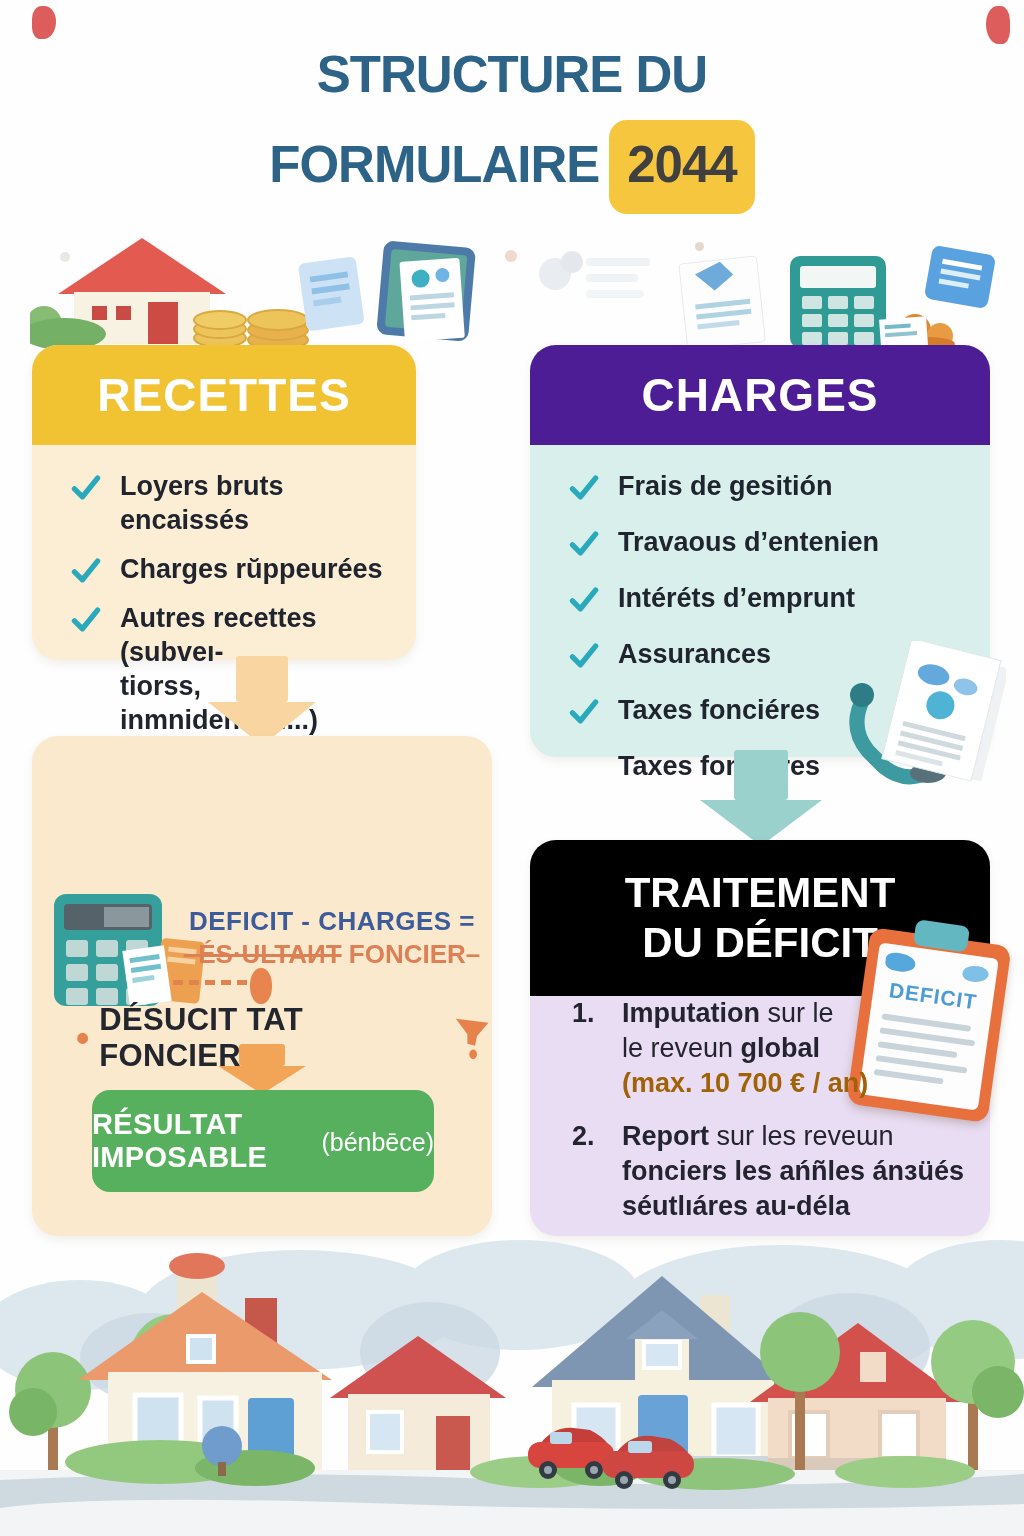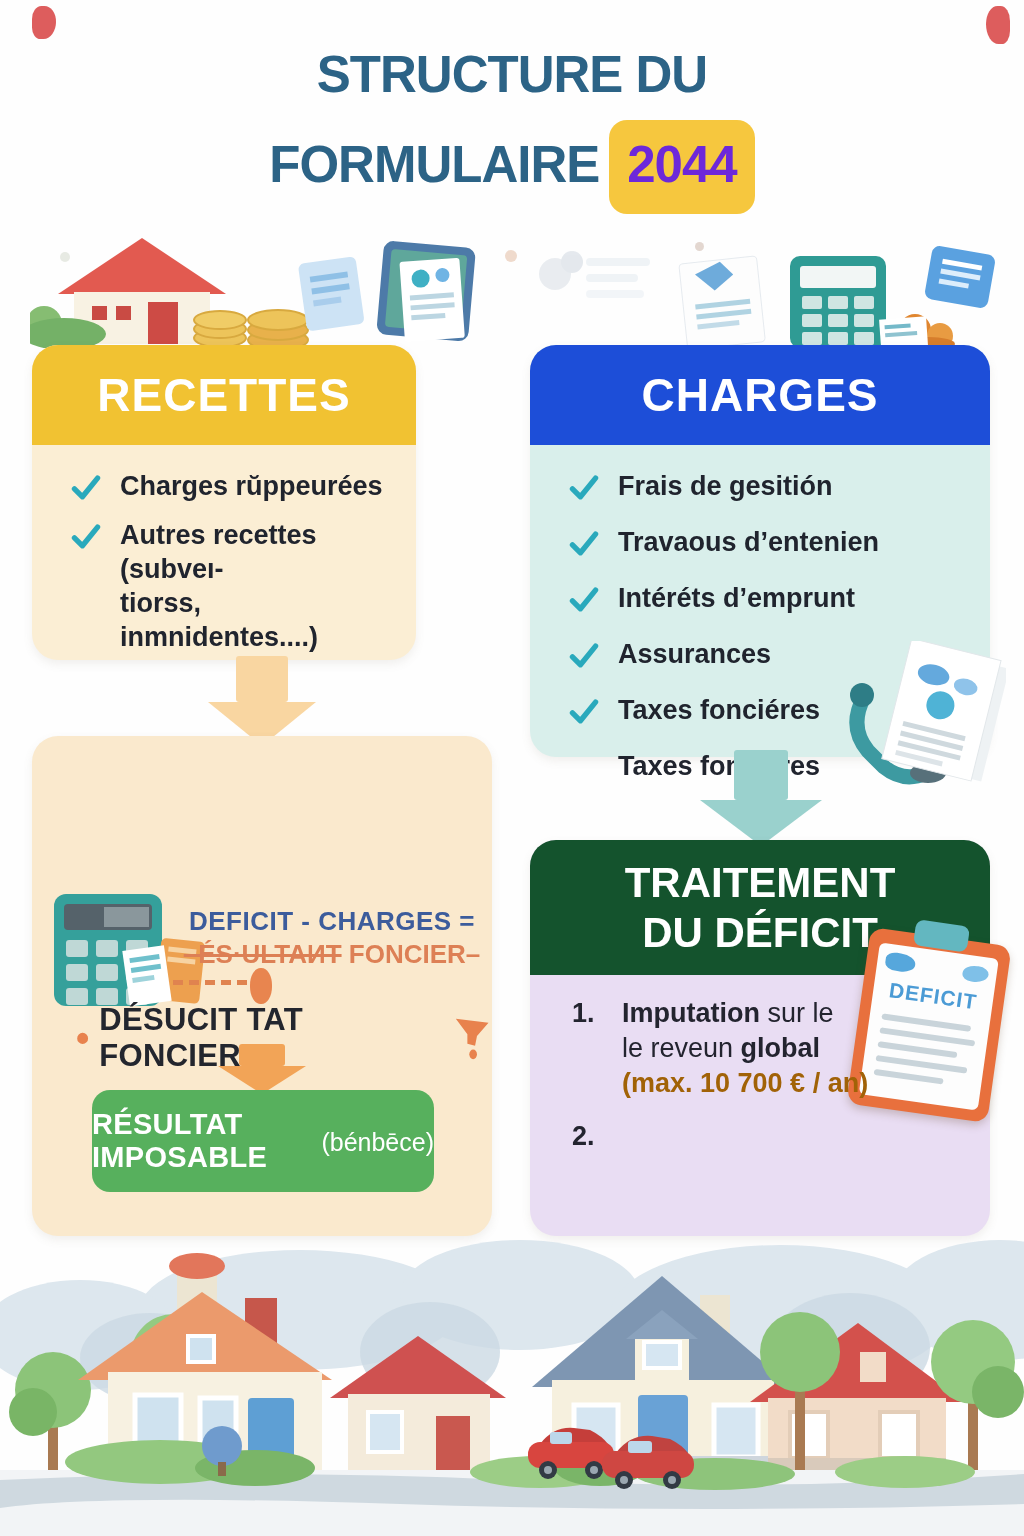--- a/index.html
+++ b/index.html
@@ -3,39 +3,39 @@
 <meta charset="utf-8">
 <style>
   html,body{margin:0;padding:0;background:#ffffff;}
   body{font-family:"Liberation Sans","DejaVu Sans",sans-serif;}
   .poster{position:relative;width:1024px;height:1536px;background:#fefefe;overflow:hidden;}
 
   
   .title{position:absolute;top:30px;left:0;width:100%;text-align:center;
          color:#2c6386;font-weight:800;font-size:51px;line-height:90px;letter-spacing:-1px;}
   .title .year{display:inline-block;background:#f6c73e;border-radius:18px;
-               padding:0 18px 4px 18px;color:#6d28d9;margin-left:10px;}
+               padding:0 18px 4px 18px;color:#404040;margin-left:10px;}
 
   
   .corner{position:absolute;background:#d94b4b;opacity:.9;}
   .corner.l{left:32px;top:6px;width:24px;height:33px;border-radius:45% 55% 60% 40%;}
   .corner.r{left:986px;top:6px;width:24px;height:38px;border-radius:55% 45% 40% 60%;}
 
   
   .card{position:absolute;border-radius:26px;box-shadow:0 4px 10px rgba(120,110,90,.10);}
   .card-header{border-radius:26px 26px 0 0;display:flex;flex-direction:column;
                align-items:center;justify-content:center;color:#fff;font-weight:800;}
   .card-recettes{left:32px;top:345px;width:384px;height:315px;background:#fbeed4;}
   .card-recettes .card-header{height:100px;background:#f1c232;font-size:46px;letter-spacing:1px;}
   .card-charges{left:530px;top:345px;width:460px;height:412px;background:#d9efeb;}
-  .card-charges .card-header{height:100px;background:#1d4ed8;font-size:46px;letter-spacing:1px;}
+  .card-charges .card-header{height:100px;background:#4c1d95;font-size:46px;letter-spacing:1px;}
   .card-calcul{left:32px;top:736px;width:460px;height:500px;background:#fae9cd;}
   .card-calcul .card-header{height:158px;background:#ed7544;font-size:42px;line-height:50px;}
   .card-traitement{left:530px;top:840px;width:460px;height:396px;background:#e9ddf3;}
-  .card-traitement .card-header{height:135px;background:#14532d;font-size:42px;line-height:50px;}
+  .card-traitement .card-header{height:156px;background:#000000;font-size:42px;line-height:50px;}
 
   
   .check-list{padding:24px 18px 0 38px;display:flex;flex-direction:column;gap:15px;}
   .card-charges .check-list{gap:22px;}
   .check-item{display:flex;gap:18px;align-items:flex-start;
               font-size:27px;font-weight:700;color:#20242e;line-height:34px;}
   .check-item .ck{width:32px;height:32px;flex:0 0 32px;margin-top:2px;}
   .pre-line{white-space:pre-line;}
 
   
@@ -191,20 +191,26 @@
 
   <div class="confetti" style="left:505px;top:250px;width:12px;height:12px;background:#e9cdbb"></div>
   <div class="confetti" style="left:695px;top:242px;width:9px;height:9px;background:#d9c9c0"></div>
   <div class="confetti" style="left:60px;top:252px;width:10px;height:10px;background:#dfe3da"></div>
 
   <div class="card card-recettes">
     <div class="card-header">
       <span>RECETTES</span>
     </div>
     <div class="check-list">
+      <div class="check-item">
+        <svg class="ck" viewBox="0 0 36 36">
+            <path d="M5 20 l9 9 L31 8" fill="none" stroke="#29a9bc" stroke-width="6" stroke-linecap="round" stroke-linejoin="round"></path>
+          </svg>
+        <span class="pre-line">Loyers bruts encaissés</span>
+      </div>
       <div class="check-item">
         <svg class="ck" viewBox="0 0 36 36">
             <path d="M5 20 l9 9 L31 8" fill="none" stroke="#29a9bc" stroke-width="6" stroke-linecap="round" stroke-linejoin="round"></path>
           </svg>
         <span class="pre-line">Charges rŭppeurées</span>
       </div>
       <div class="check-item">
         <svg class="ck" viewBox="0 0 36 36">
             <path d="M5 20 l9 9 L31 8" fill="none" stroke="#29a9bc" stroke-width="6" stroke-linecap="round" stroke-linejoin="round"></path>
           </svg>
@@ -359,20 +365,25 @@
       <div class="num-item">
         <span class="num">1.</span>
         <span>
           <b>Imputation</b><span> sur le</span><br>
           <span>le reveun </span><b>global</b><br>
           <span class="muted">(max. 10 700 € / an)</span>
         </span>
       </div>
       <div class="num-item">
         <span class="num">2.</span>
+        <span>
+          <b>Report</b><span> sur les reveɯn</span><br>
+          <span class="l2-bold">fonciers les ańñles ánɜüés</span><br>
+          <span class="l3-bold">séutlıáres au-déla</span>
+        </span>
       </div>
     </div>
   </div>
 
   <svg class="village" viewBox="0 0 1024 296">
     <g fill="#dde7ee">
       <ellipse cx="300" cy="70" rx="160" ry="60"></ellipse>
       <ellipse cx="520" cy="55" rx="120" ry="55"></ellipse>
       <ellipse cx="780" cy="75" rx="170" ry="70"></ellipse>
       <ellipse cx="1000" cy="60" rx="110" ry="60"></ellipse>

